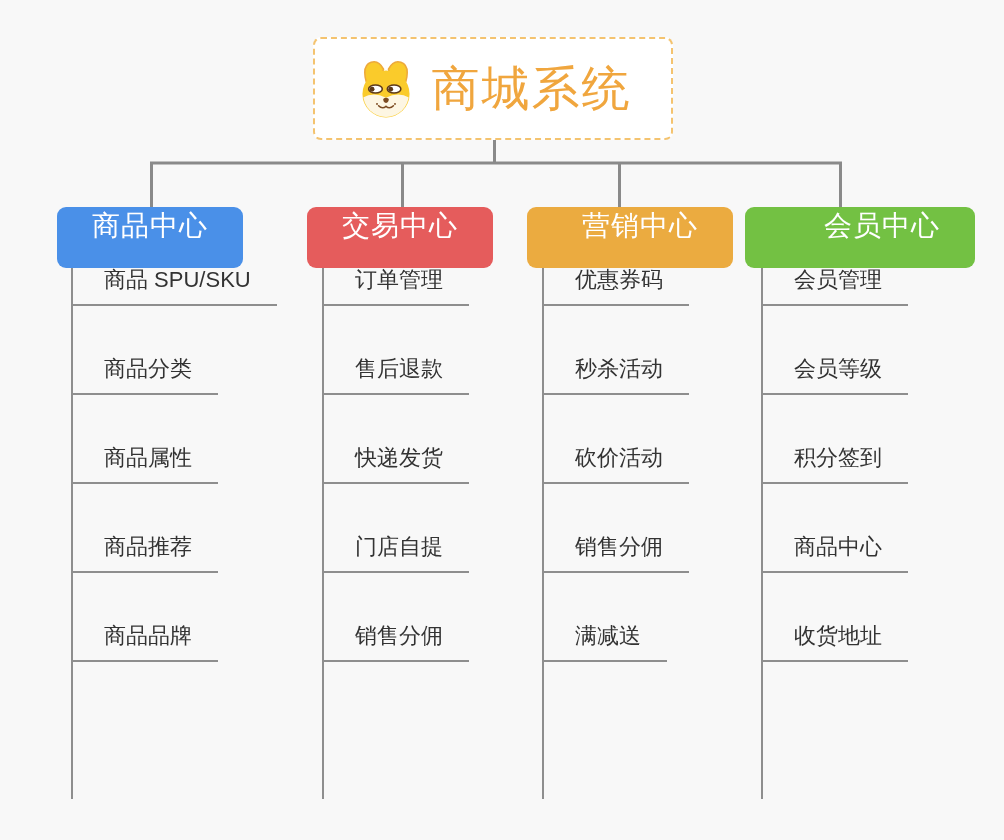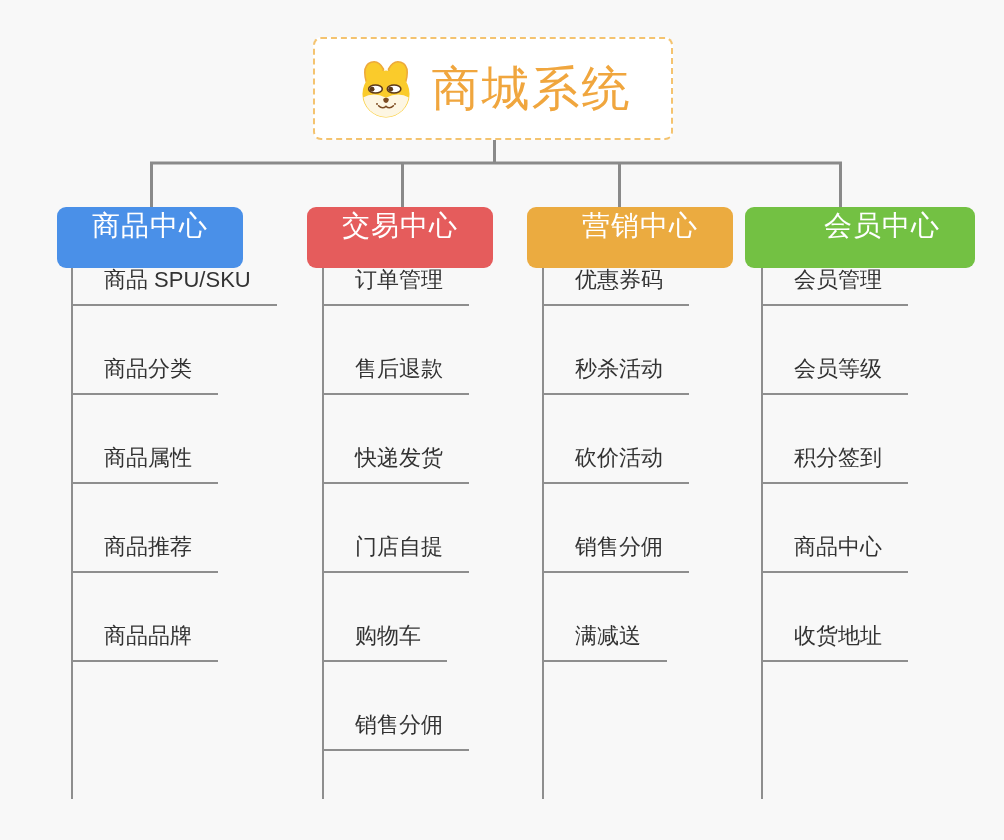--- a/index.html
+++ b/index.html
@@ -130,23 +130,20 @@
     <div class="slot">
         <span class="leaf-label">售后退款</span>
       </div>
     <div class="slot">
         <span class="leaf-label">快递发货</span>
       </div>
     <div class="slot">
         <span class="leaf-label">门店自提</span>
       </div>
     <div class="slot">
-        <span class="leaf-label">购物车</span>
-      </div>
-    <div class="slot">
         <span class="leaf-label">销售分佣</span>
       </div>
   </div>
 
   <div class="column col2">
     <div class="slot">
         <span class="leaf-label">优惠券码</span>
       </div>
     <div class="slot">
         <span class="leaf-label">秒杀活动</span>

